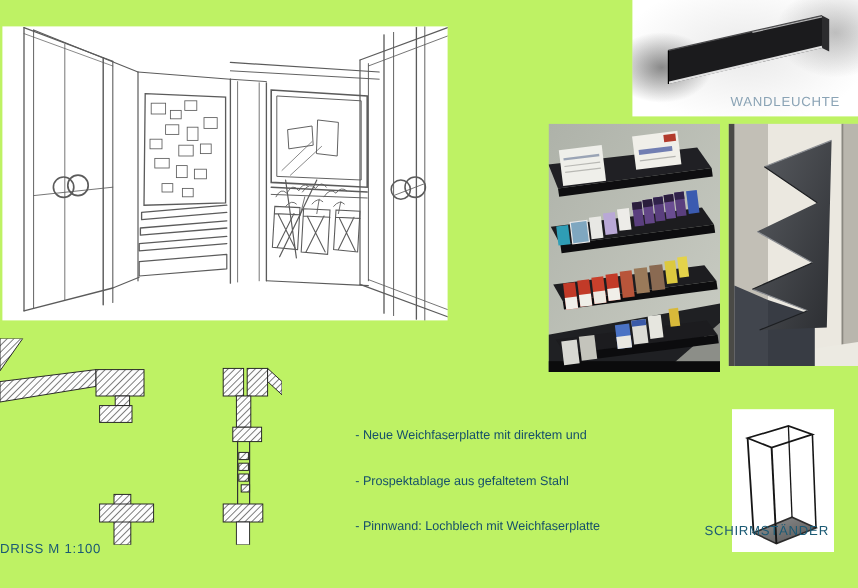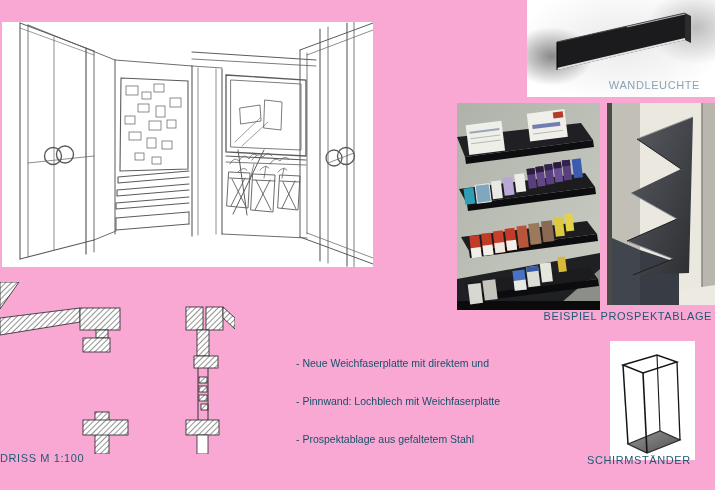--- a/index.html
+++ b/index.html
@@ -1,16 +1,16 @@
 <!DOCTYPE html>
 <html><head>
 <meta charset="utf-8">
 <style>
   html,body{margin:0;padding:0;background:#fff;}
-  .canvas{position:relative;width:715px;height:490px;background:#f9a8d4;overflow:hidden;
+  .canvas{position:relative;width:715px;height:490px;background:#bef264;overflow:hidden;
           font-family:"Liberation Sans",sans-serif;}
   .abs{position:absolute;}
   .label{position:absolute;font-size:11px;letter-spacing:.6px;color:#1b5a74;white-space:nowrap;}
   .label.light{color:#8aa3b5;}
   .notes{position:absolute;left:296px;top:331px;color:#16506a;font-size:10.5px;
          line-height:12.8px;white-space:pre;}
   .photo{position:absolute;overflow:hidden;}
   .lamp{left:527px;top:0;width:188px;height:97px;background:
         radial-gradient(60px 42px at 13% 58%, rgba(45,45,45,.55), rgba(45,45,45,0) 70%),
         radial-gradient(70px 52px at 90% 28%, rgba(115,115,115,.45), rgba(115,115,115,0) 72%),
@@ -222,21 +222,20 @@
       <line x1="95" y1="0" x2="95" y2="202" stroke="#8a8880" stroke-width="1.5"></line>
       <polygon points="55,190 108,182 108,202 55,202" fill="#eceae2"></polygon>
       <polygon points="5,135 33,147 33,202 5,202" fill="#41454d"></polygon>
       <polygon points="33,147 72,160 72,202 33,202" fill="#383c44"></polygon>
       <path d="M86,14 L30,36 L74,66 L24,90 L70,116 L20,138 L66,156 L26,172 L82,170 Z" fill="url(#steel)"></path>
       <path d="M86,14 L30,36 M24,90 L70,116 M20,138 L66,156" stroke="#8a8d92" stroke-width="1" fill="none"></path>
       <path d="M30,36 L74,66 M70,116 L20,138 M66,156 L26,172" stroke="#1d1f22" stroke-width="1" fill="none"></path>
     </svg>
   </div>
 
-  <div class="label" style="top:310px;right:3px;">BEISPIEL PROSPEKTABLAGE</div>
 
   <div class="abs" style="left:0;top:282px;width:235px;height:172px;">
     <svg width="235" height="172" viewBox="0 0 235 172">
       <defs>
         <pattern id="hatch" width="4" height="4" patternUnits="userSpaceOnUse" patternTransform="rotate(45)">
           <rect width="4" height="4" fill="#fdfdfd"></rect>
           <line x1="0" y1="0" x2="0" y2="4" stroke="#3c3c3c" stroke-width="1.1"></line>
         </pattern>
       </defs>
       <g fill="url(#hatch)" stroke="#232323" stroke-width=".8">
@@ -261,22 +260,22 @@
       <line x1="198" y1="86" x2="198" y2="138" stroke="#333" stroke-width="1"></line>
       <line x1="208" y1="86" x2="208" y2="138" stroke="#333" stroke-width="1"></line>
       <rect x="197" y="153" width="11" height="19" fill="#ffffff" stroke="#2a2a2a" stroke-width=".8"></rect>
     </svg>
   </div>
 
   <div class="label" style="left:0;top:452px;text-align:center;">DRISS  M 1:100</div>
 
   <div class="notes">
     <div>- Neue Weichfaserplatte mit direktem und</div>
+    <div>- Prospektablage aus gefaltetem Stahl</div>
     <div>- Pinnwand: Lochblech mit Weichfaserplatte</div>
-    <div>- Prospektablage aus gefaltetem Stahl</div>
     
     
     
     
     
   </div>
 
   <div class="abs" style="left:610px;top:341px;width:85px;height:119px;background:#fff;">
     <svg width="85" height="119" viewBox="0 0 85 119">
       <defs>
@@ -289,15 +288,15 @@
         <polygon points="18,103 50,90 70,99 37,112" fill="url(#baseGrad)" opacity=".9" stroke-width="1.3"></polygon>
         <polygon points="13,24 47,14 67,21 33,32" stroke-width="1.4"></polygon>
         <line x1="13" y1="24" x2="18" y2="103" stroke-width="1.5"></line>
         <line x1="47" y1="14" x2="50" y2="90" stroke-width="1.1"></line>
         <line x1="67" y1="21" x2="70" y2="99" stroke-width="1.3"></line>
         <line x1="33" y1="32" x2="37" y2="112" stroke-width="1.6"></line>
       </g>
     </svg>
   </div>
 
-  <div class="label" style="left:587px;top:454px;">SCHIRMSTÄNDER</div>
+  <div class="label" style="left:587px;top:437px;">SCHIRMSTÄNDER</div>
 
 </div>
 
 </body></html>

